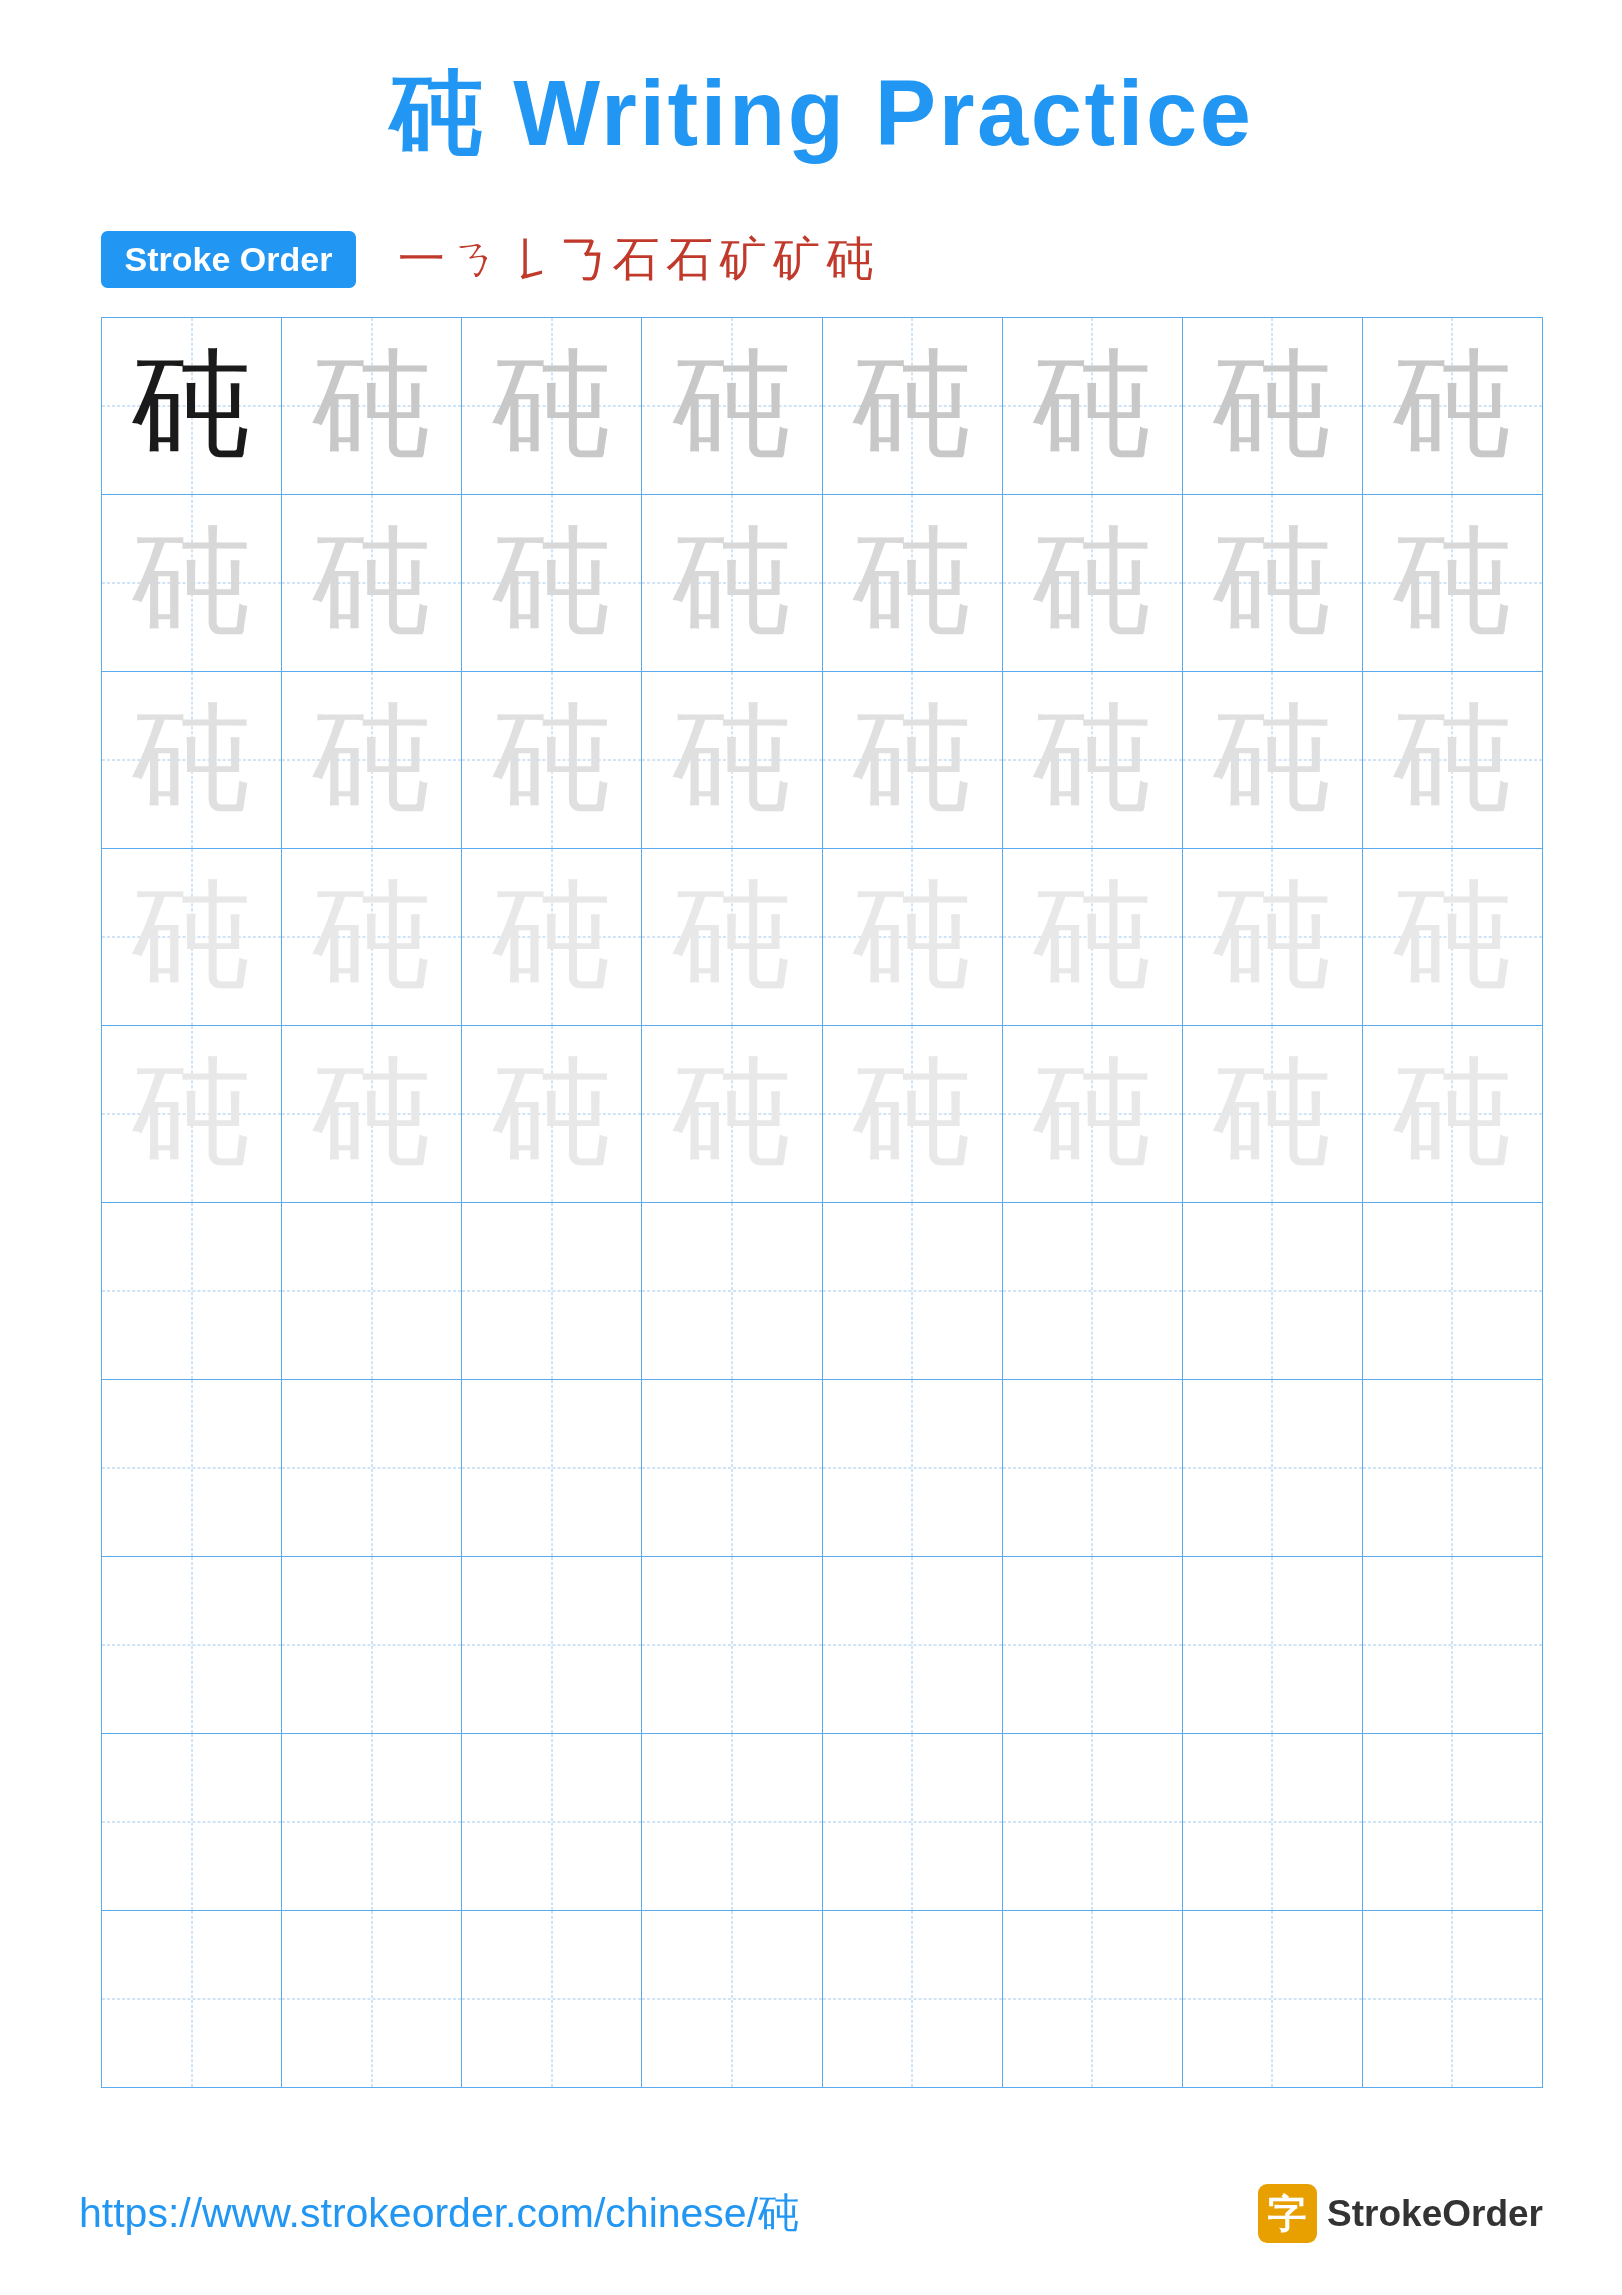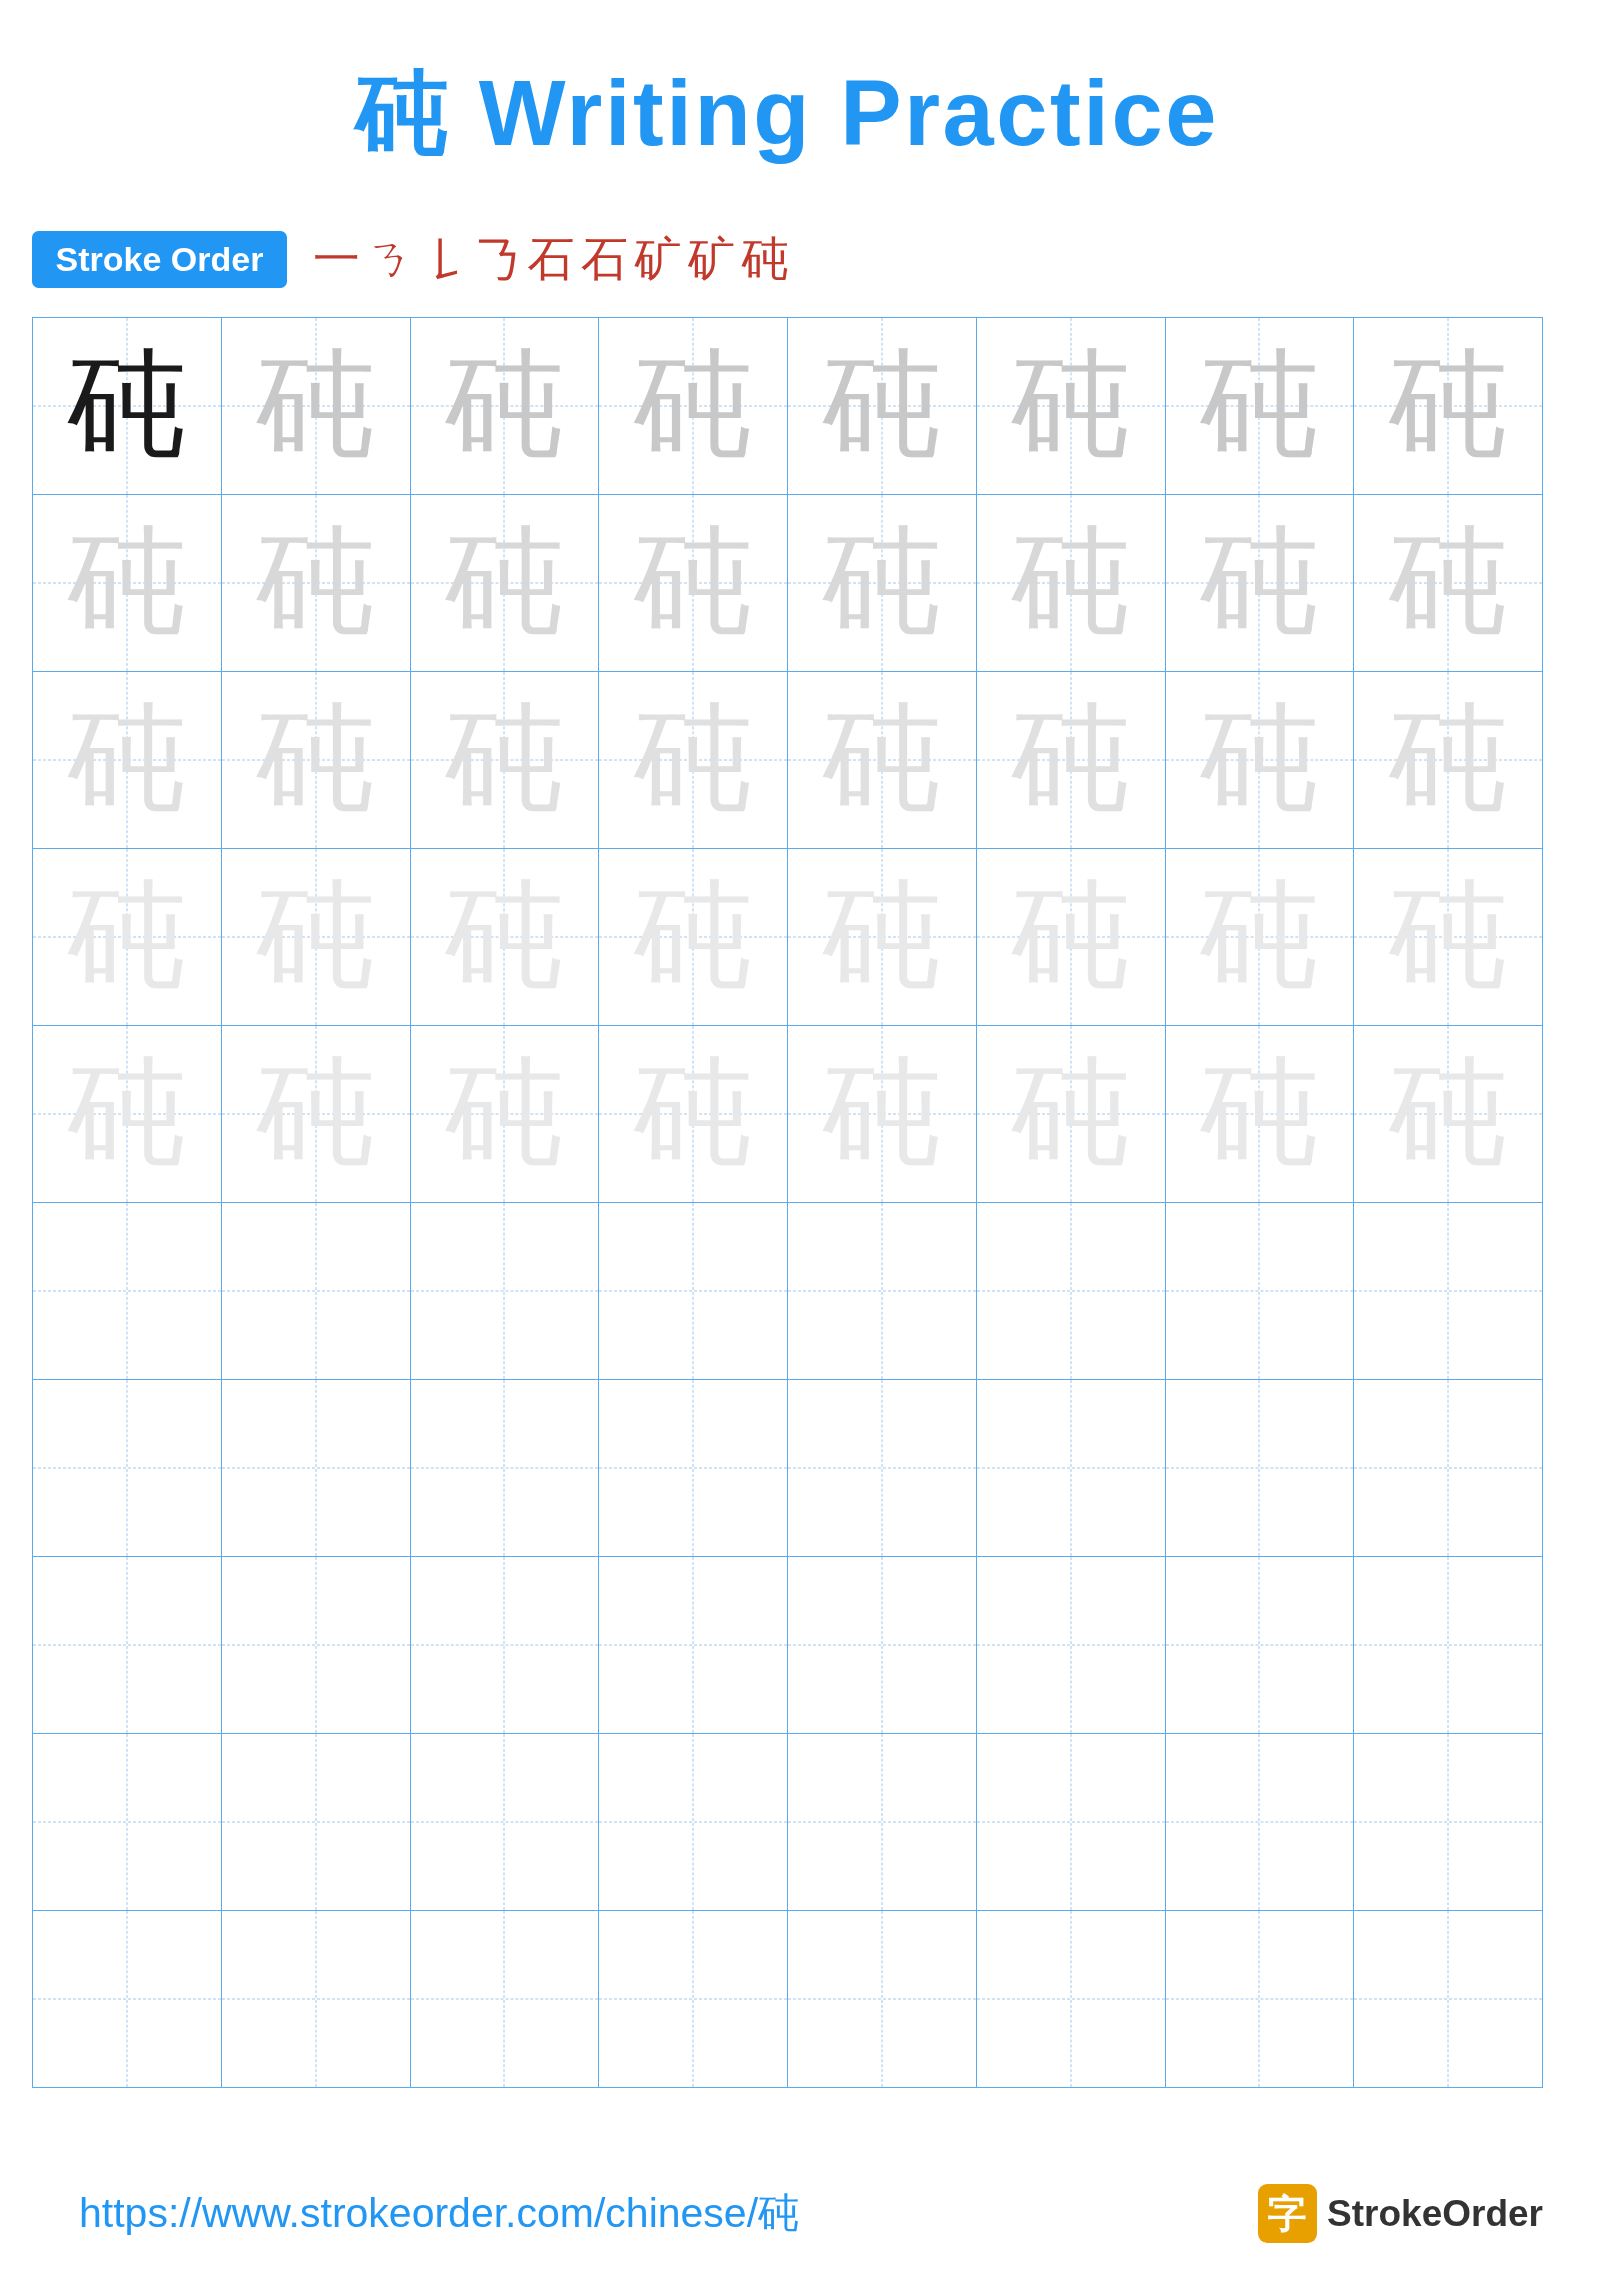--- a/index.html
+++ b/index.html
@@ -12,39 +12,39 @@
       position: relative;
     }
 
     .page {
       width: 1622px;
       min-height: 2295px;
       background: #fff;
       display: flex;
       flex-direction: column;
       align-items: center;
-      padding: 52px 79px 52px 32px;
+      padding: 52px 79px 52px 101px;
       border-radius: 6px;
     }
 
     .title {
       font-size: 92px;
       color: #2196F3;
       font-weight: bold;
       margin-bottom: 52px;
       font-family: sans-serif;
       letter-spacing: 2.6px;
     }
 
     .stroke-order-row {
       display: flex;
       align-items: center;
       width: 100%;
       margin-bottom: 26px;
-      gap: 0;
+      gap: 16px;
     }
 
     .stroke-order-badge {
       background: #2196F3;
       color: #fff;
       font-size: 34px;
       font-family: sans-serif;
       font-weight: bold;
       padding: 9.2px 23.6px;
       border-radius: 6.5px;

